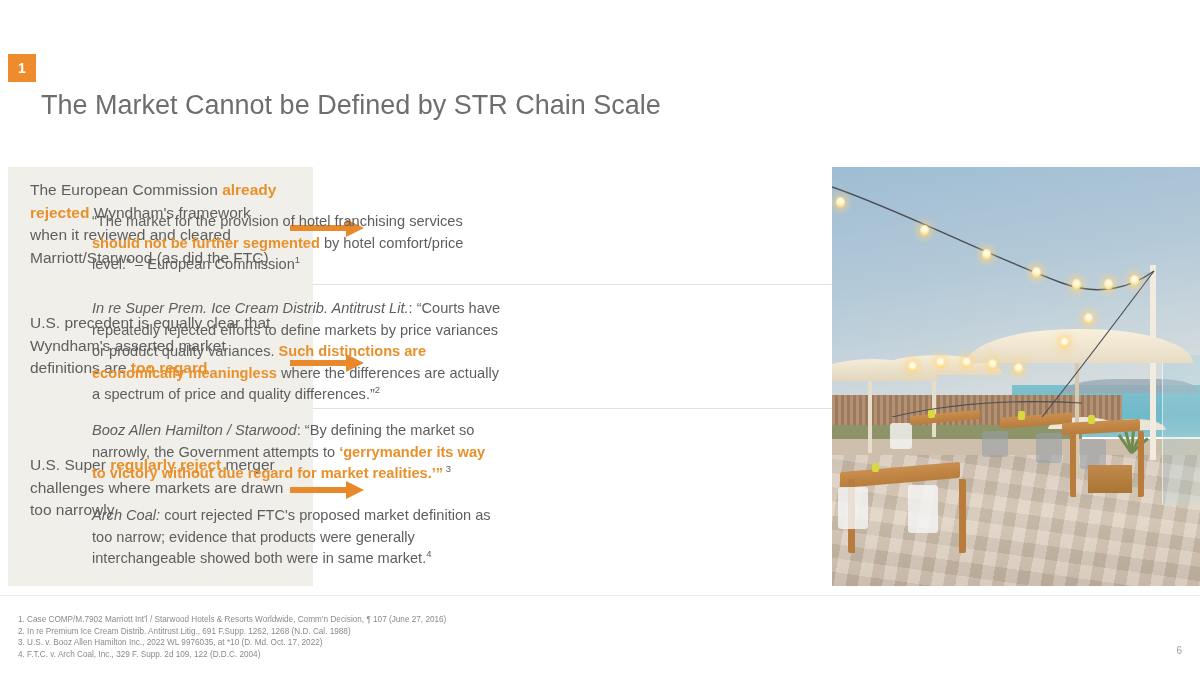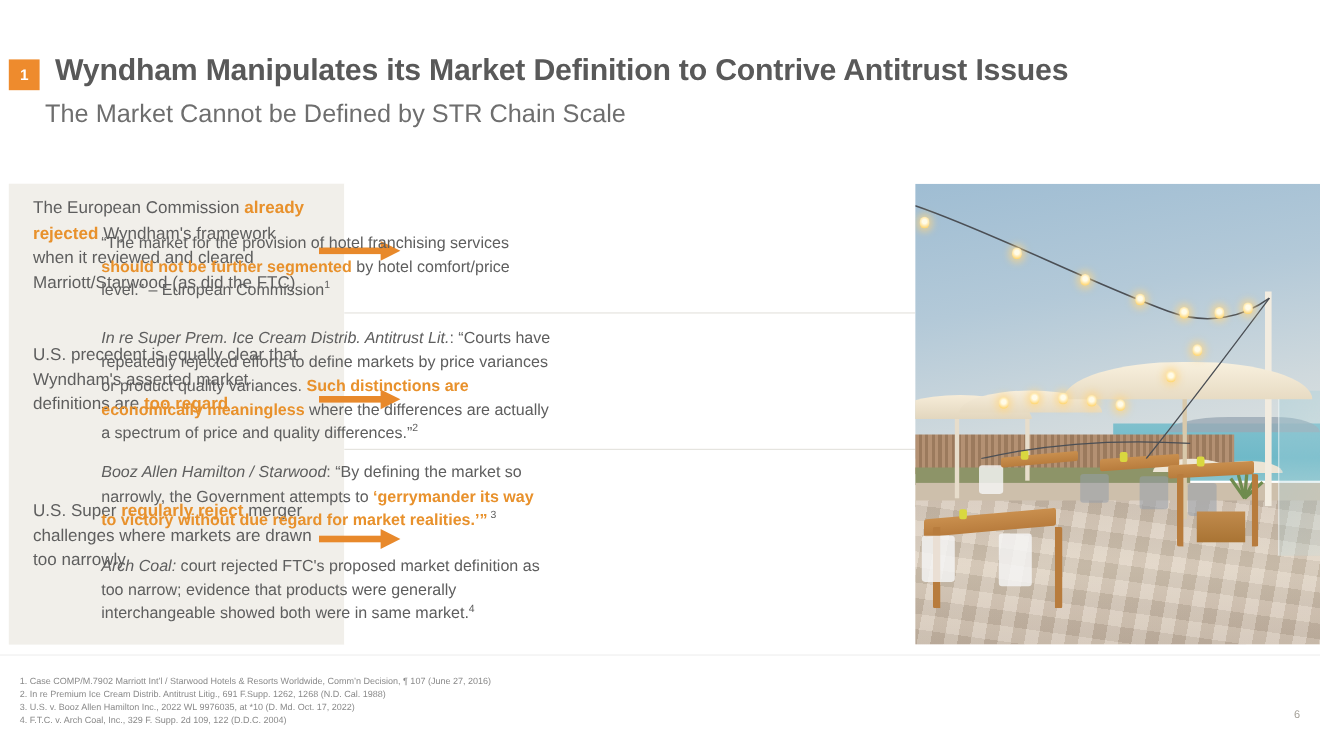--- a/index.html
+++ b/index.html
@@ -42,21 +42,21 @@
     font-size: 27.5px;
     font-weight: bold;
     letter-spacing: -0.2px;
     color: #595959;
     white-space: nowrap;
   }
   #subtitle {
     position: absolute;
     left: 41px; top: 90px;
     width: 1120px;
-    font-size: 23px;
+    font-size: 27px;
     font-weight: normal;
     color: #6e6e6e;
     white-space: nowrap;
   }
 
   
   #content {
     position: absolute;
     left: 8px; top: 167px;
     width: 1192px; height: 419px;
@@ -288,21 +288,20 @@
     right: 18px; top: 645px;
     font-size: 10px;
     color: #a6a29a;
   }
 </style>
 </head>
 <body>
 
 <div id="header">
   <div id="badge">1</div>
-  <div id="title">Wyndham Manipulates its Market Definition to Contrive Antitrust Issues</div>
   <div id="subtitle">The Market Cannot be Defined by STR Chain Scale</div>
 </div>
 
 <div id="content">
 
   <div id="left-col"></div>
   <div id="mid-col"></div>
 
   <div class="row-divider" style="top:117px"></div>
   <div class="row-divider" style="top:241px"></div>

